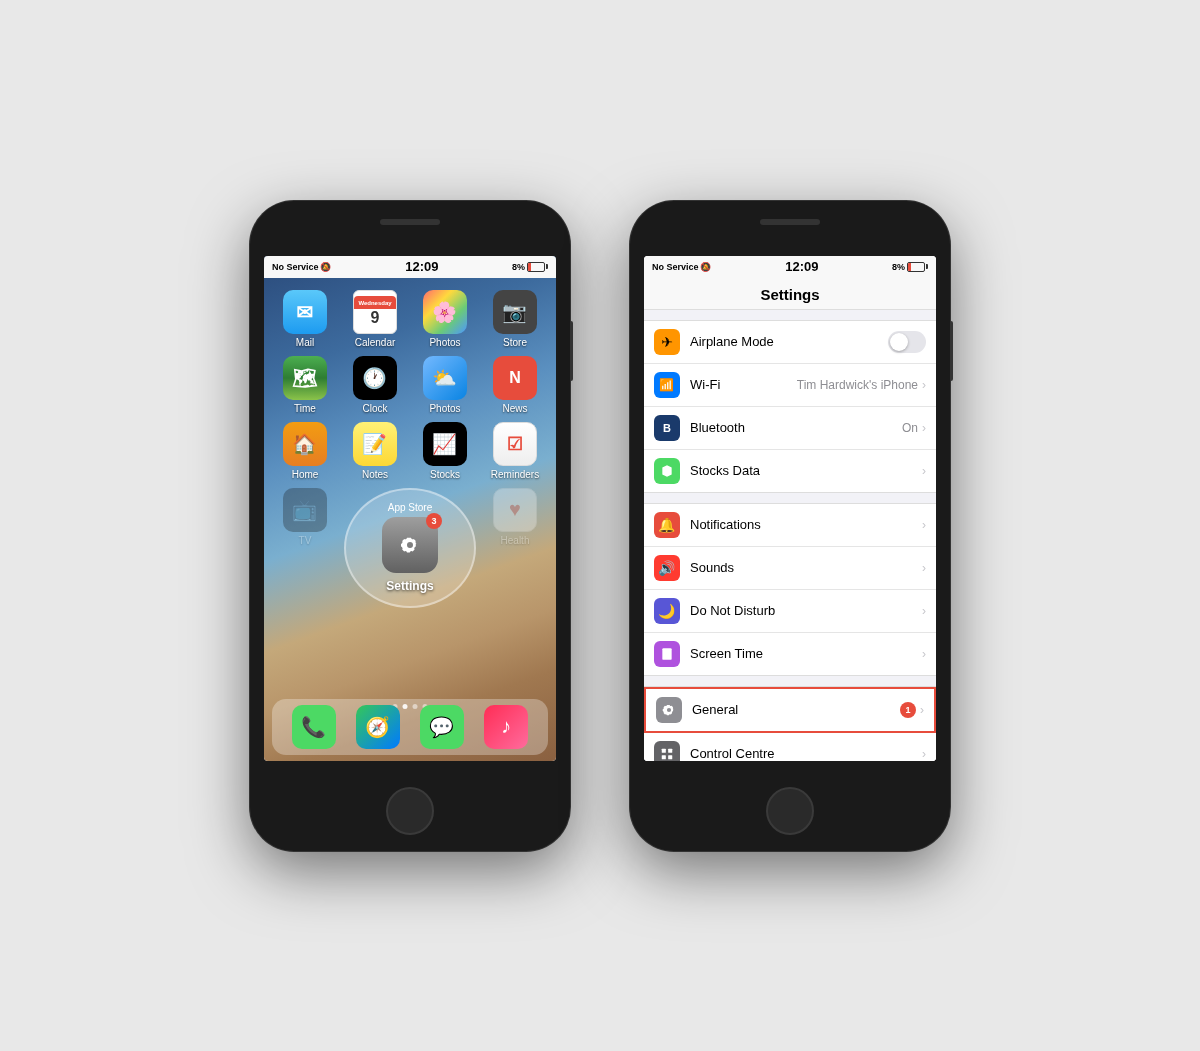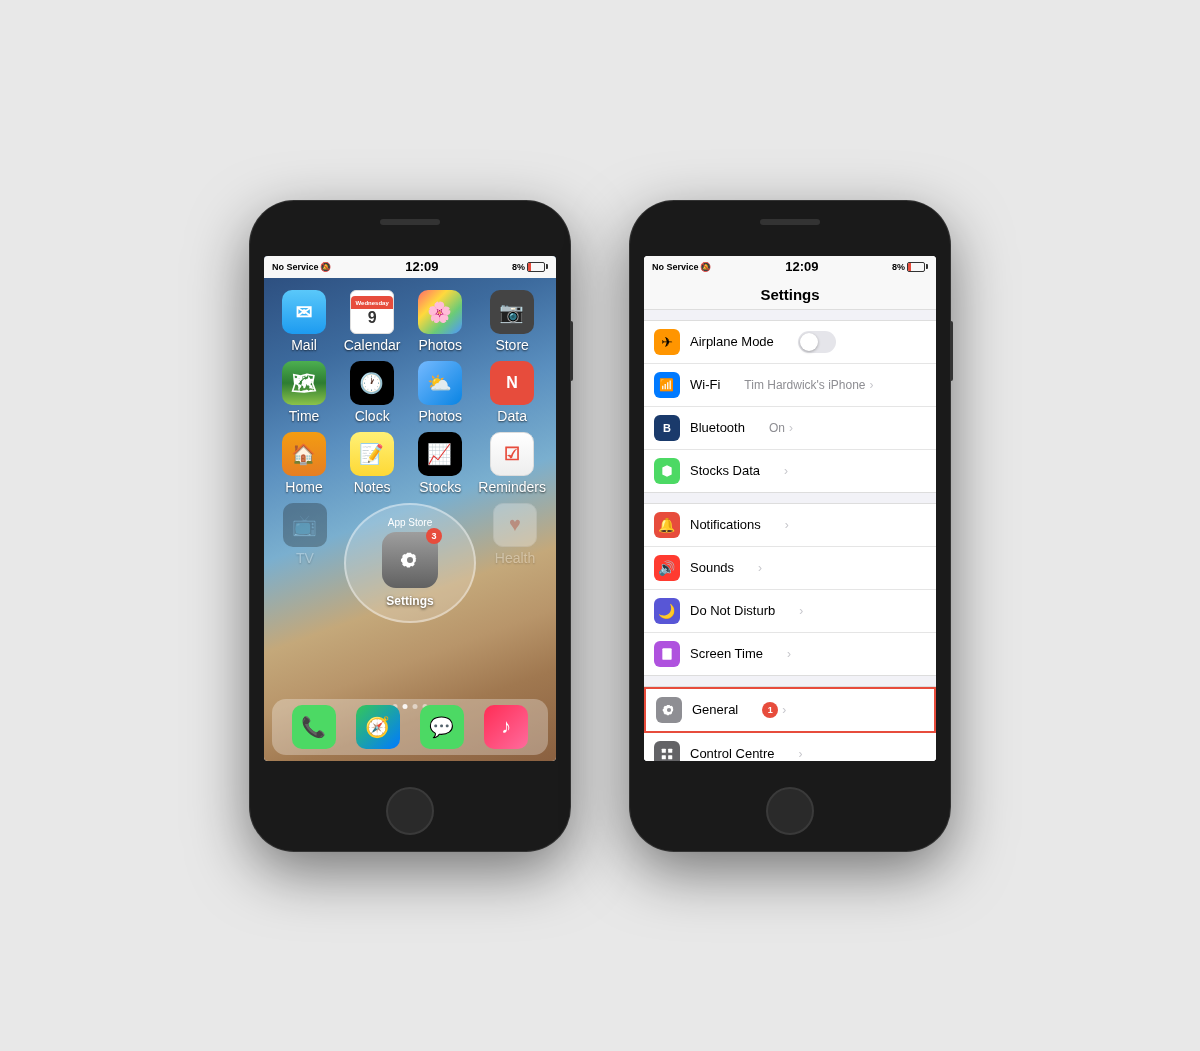--- a/index.html
+++ b/index.html
@@ -146,21 +146,21 @@
       height: 44px;
       border-radius: 10px;
       display: flex;
       align-items: center;
       justify-content: center;
       font-size: 20px;
       color: white;
       font-weight: bold;
     }
     .app-label {
-      font-size: 14px;
+      font-size: 10px;
       color: white;
       text-shadow: 0 1px 2px rgba(0,0,0,0.7);
       text-align: right;
     }
 
     
     .icon-mail { background: linear-gradient(180deg, #5ac8fa 0%, #1d9bf0 100%); }
     .icon-photos { background: #fff; }
     .icon-camera { background: #555; }
     .icon-maps { background: linear-gradient(180deg, #4CAF50 0%, #2e7d32 50%, #8BC34A 100%); }
@@ -289,21 +289,21 @@
       align-items: center;
       justify-content: center;
       margin-right: 10px;
       flex-shrink: 0;
       font-size: 14px;
     }
     .settings-row-content {
       flex: 1;
       display: flex;
       align-items: center;
-      justify-content: flex-start;
+      justify-content: space-between;
       gap: 24px;
     }
     .settings-row-label {
       font-size: 13px;
       color: #000;
     }
     .settings-row-value {
       font-size: 12px;
       color: #8e8e93;
       display: flex;
@@ -429,21 +429,21 @@
         <div class="app-icon">
           <div class="app-icon-img icon-clock">🕐</div>
           <span class="app-label">Clock</span>
         </div>
         <div class="app-icon">
           <div class="app-icon-img icon-weather">⛅</div>
           <span class="app-label">Photos</span>
         </div>
         <div class="app-icon">
           <div class="app-icon-img icon-news" style="font-size:16px;font-weight:800;">N</div>
-          <span class="app-label">Data</span>
+          <span class="app-label">News</span>
         </div>
 
         <div class="app-icon">
           <div class="app-icon-img icon-home">🏠</div>
           <span class="app-label">Home</span>
         </div>
         <div class="app-icon">
           <div class="app-icon-img icon-notes">📝</div>
           <span class="app-label">Notes</span>
         </div>

